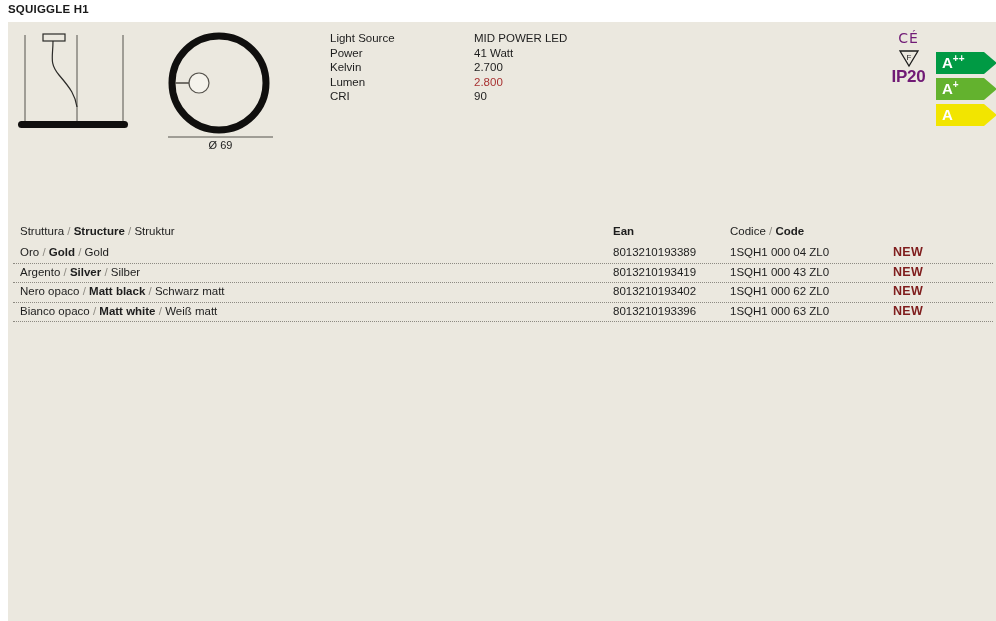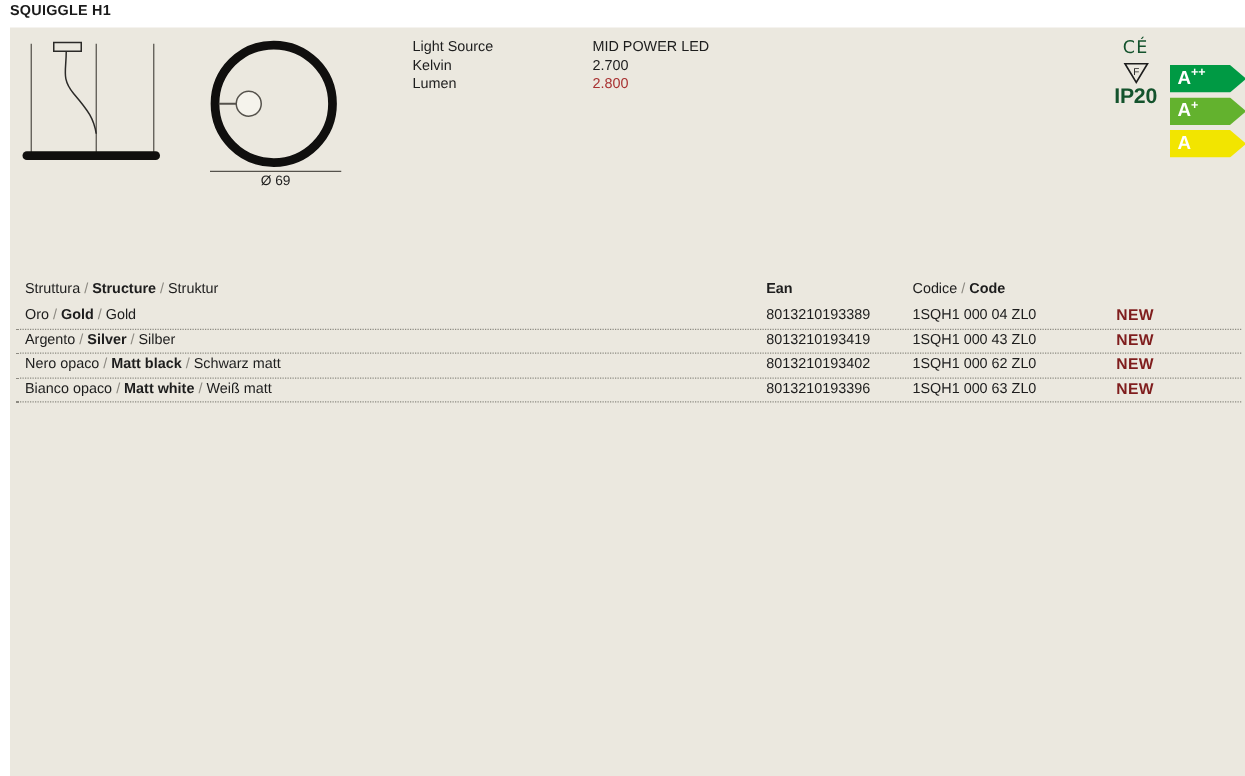--- a/index.html
+++ b/index.html
@@ -67,21 +67,21 @@
   }
   .spec-label { width: 104px; }
   .spec-value { }
   .spec-value.accent { color: #a83232; }
   
   .certs {
     position: absolute;
     left: 878px; top: 8px;
     width: 45px;
     text-align: center;
-    color: #14532d;
+    color: #701a75;
   }
   .ce-mark {
     font-size: 14px;
     letter-spacing: 1px;
     line-height: 17px;
     font-family: "DejaVu Sans", sans-serif;
   }
   .tri-mark {
     position: relative;
     width: 22px; height: 19px;
@@ -197,26 +197,34 @@
       <div style="position:absolute; left:0; top:112px; width:135px; text-align:center;
                   font-size:11px; color:#1d1d1d;">Ø 69</div>
     </div>
 
     <div class="specs">
       <div class="spec-row">
         <div class="spec-label">Light Source</div>
         <div class="spec-value">MID POWER LED</div>
       </div>
       <div class="spec-row">
+        <div class="spec-label">Power</div>
+        <div class="spec-value">41 Watt</div>
+      </div>
+      <div class="spec-row">
         <div class="spec-label">Kelvin</div>
         <div class="spec-value">2.700</div>
       </div>
       <div class="spec-row">
         <div class="spec-label">Lumen</div>
         <div class="spec-value accent">2.800</div>
+      </div>
+      <div class="spec-row">
+        <div class="spec-label">CRI</div>
+        <div class="spec-value">90</div>
       </div>
     </div>
 
     <div class="certs">
       <div class="ce-mark">CÉ</div>
       <div class="tri-mark">
         <svg width="22" height="19" viewBox="0 0 22 19">
           <path d="M 2 2 L 20 2 L 11 17 Z" fill="none" stroke="#1d1d1d" stroke-width="1.3"></path>
           <text x="11" y="11" font-size="8" font-family="Liberation Sans, sans-serif" text-anchor="middle" fill="#1d1d1d">F</text>
         </svg>

